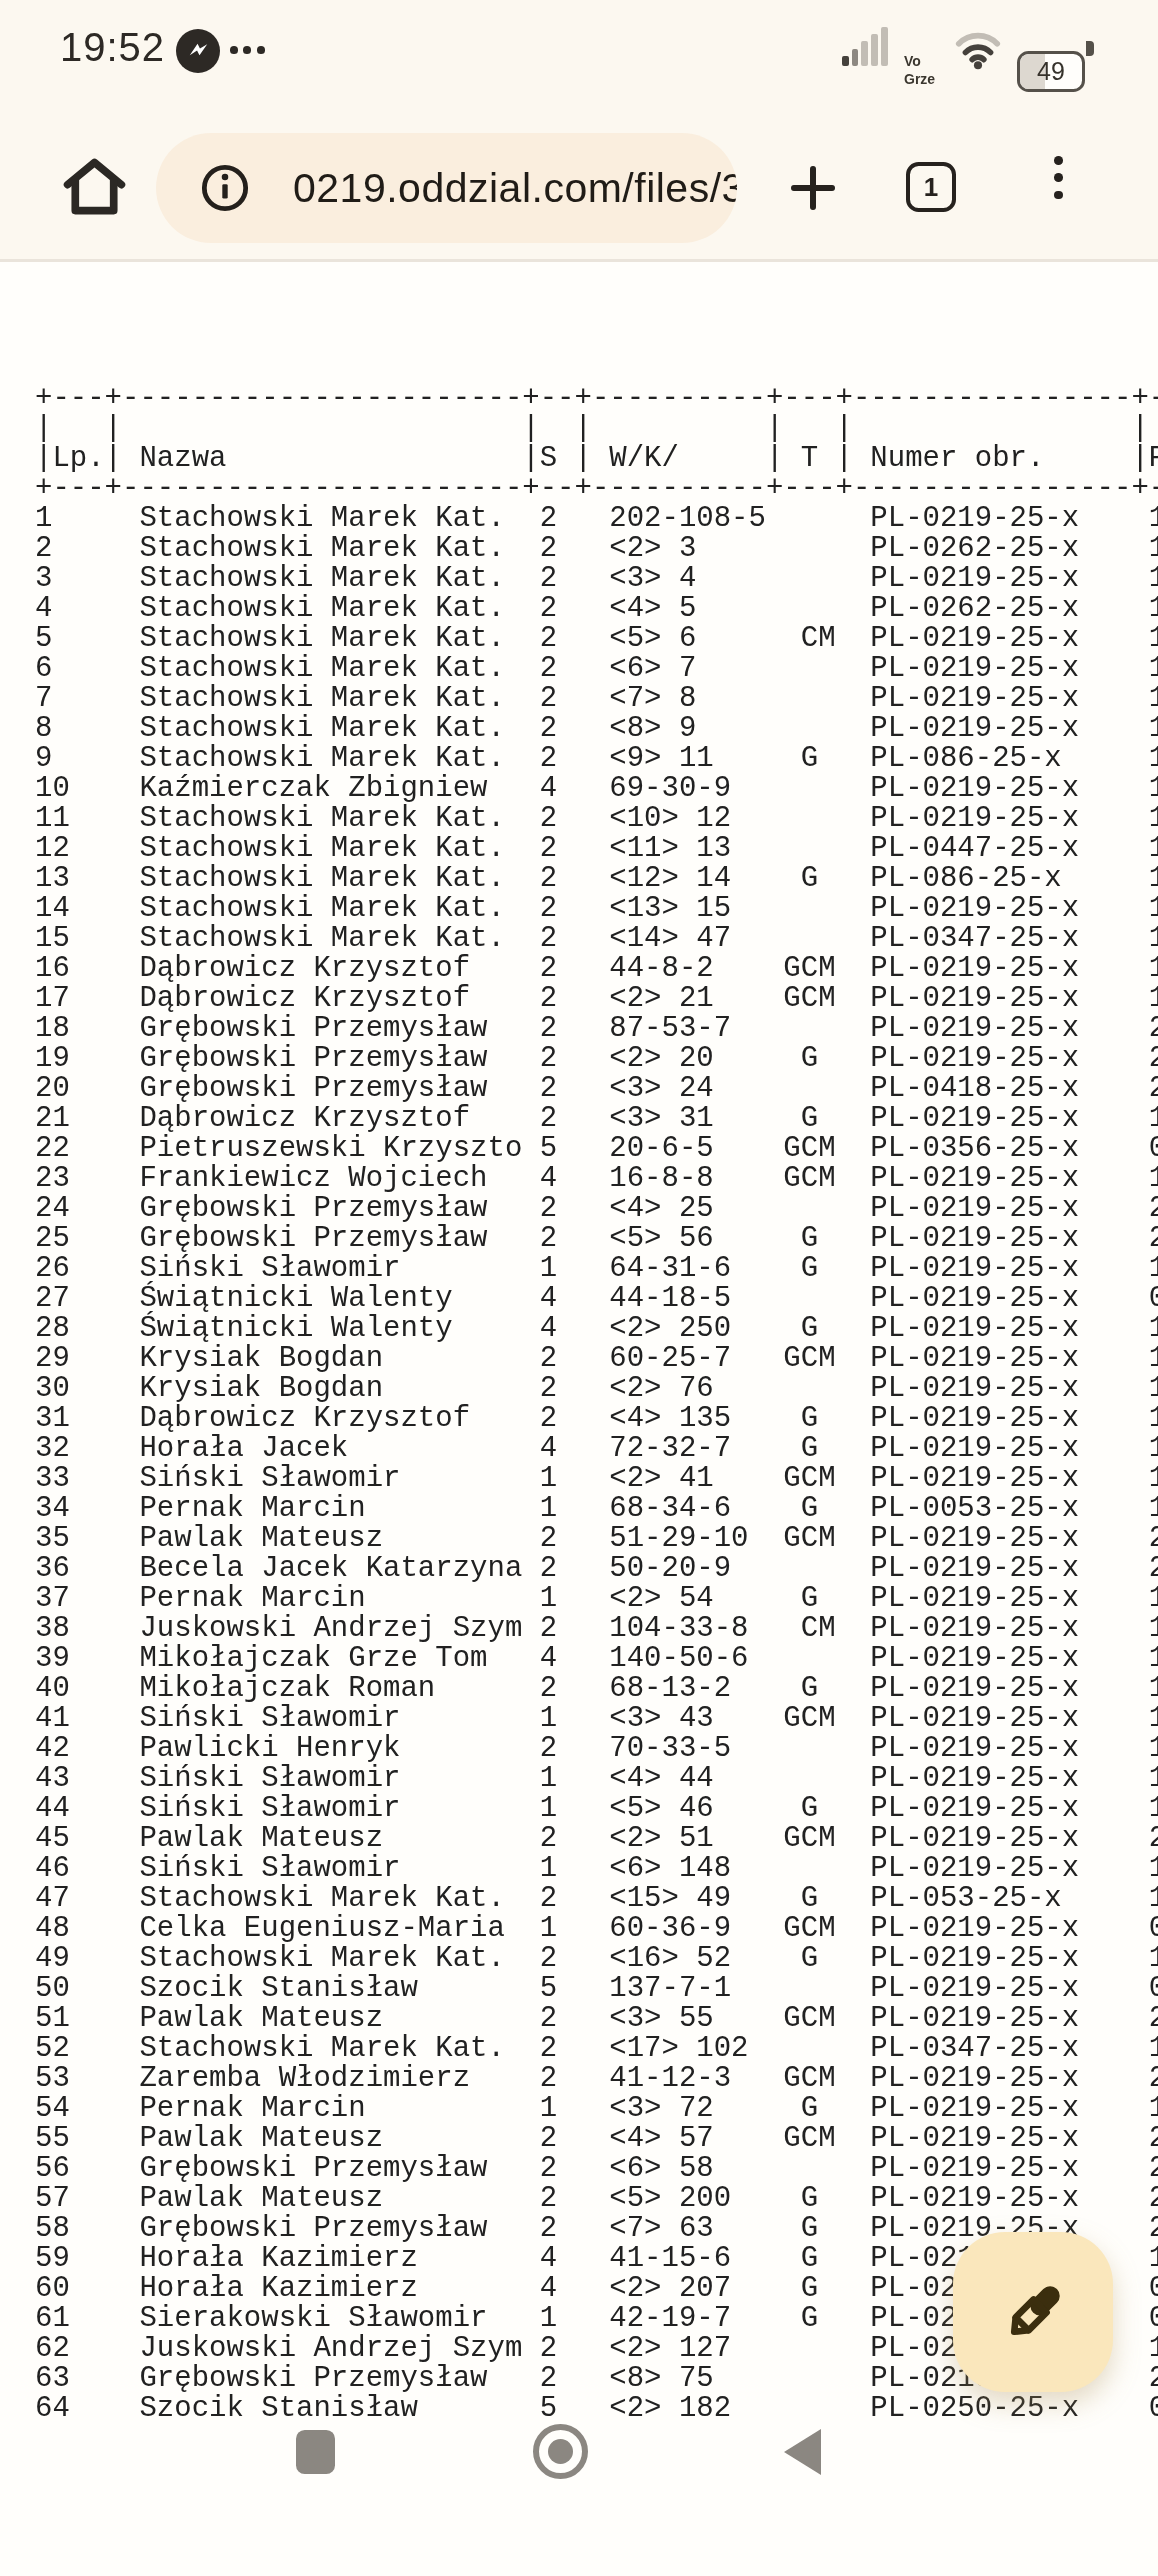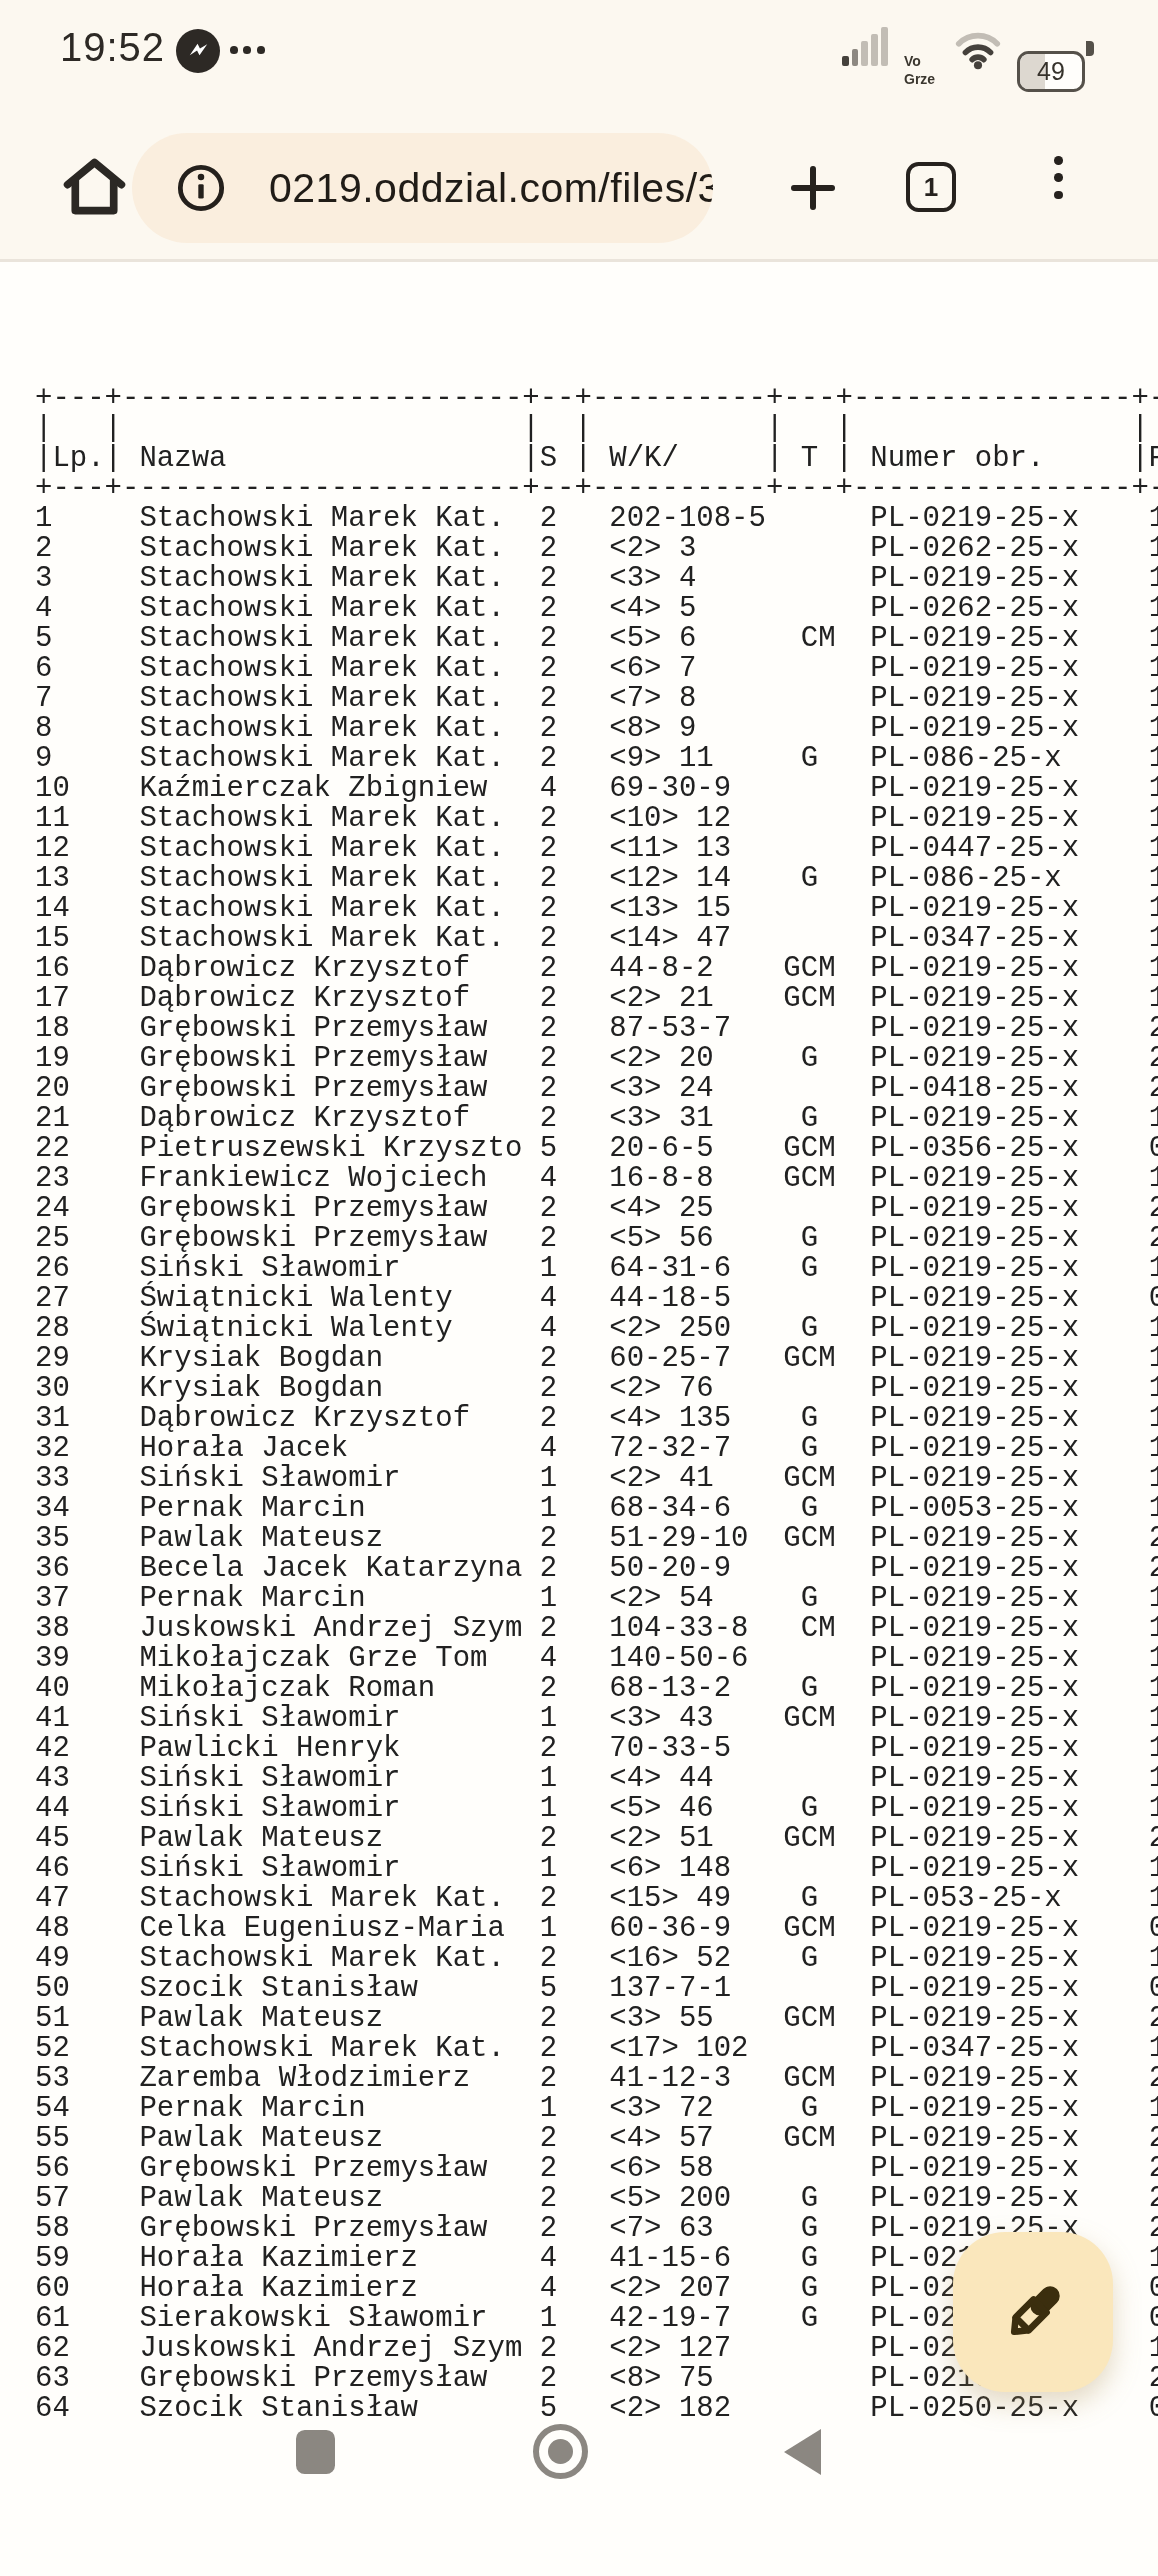--- a/index.html
+++ b/index.html
@@ -19,21 +19,21 @@
   .signal{position:absolute;left:842px;top:27px;width:52px;height:39px;display:flex;align-items:flex-end;gap:2.9px;}
   .signal i{display:block;width:6.8px;border-radius:1.9px;}
   .vowifi{position:absolute;left:904px;top:28px;font-size:14px;line-height:18.3px;font-weight:600;color:#3B372F;margin-top:24px;}
   .wifi{position:absolute;left:954px;top:29px;}
   .battery{position:absolute;left:1017px;top:30px;width:62px;height:35px;border:3.9px solid #55514A;border-radius:11.6px;background:#FFFEFB;display:flex;align-items:center;justify-content:center;overflow:hidden;margin-top:21px;}
   .battery .lvl{position:absolute;left:0;top:0;bottom:0;width:25px;background:#DDD8D0;}
   .battery .pct{position:relative;font-size:25px;color:#36322B;}
   .battery-nub{position:absolute;left:1086px;top:41px;width:7.7px;height:15.4px;border-radius:0 3.9px 3.9px 0;background:#55514A;}
 
   .home-btn{position:absolute;left:58px;top:151px;width:73px;height:73px;}
-  .url-pill{position:absolute;left:132px;top:133px;width:581px;height:110px;border-radius:55px;background:#FAEEDE;overflow:hidden;}
+  .url-pill{position:absolute;left:156px;top:133px;width:581px;height:110px;border-radius:55px;background:#FAEEDE;overflow:hidden;}
   .info-ic{position:absolute;left:44px;top:30px;}
   .url-text{position:absolute;left:137px;top:32px;font-size:41px;color:#201C17;white-space:nowrap;letter-spacing:0.5px;}
   .plus-btn{position:absolute;left:789px;top:164px;width:48px;height:48px;}
   .plus-btn i{position:absolute;background:#26221E;border-radius:2.9px;display:block;}
   .plus-h{left:1.9px;top:21px;width:44px;height:5.8px;}
   .plus-v{left:21px;top:1.9px;width:5.8px;height:44px;}
   .tab-btn{position:absolute;left:906px;top:162px;width:42px;height:42px;border:4.8px solid #26221E;border-radius:12.6px;display:flex;align-items:center;justify-content:center;}
   .tab-btn span{font-size:26px;font-weight:700;color:#26221E;}
   .kebab{position:absolute;left:1054px;top:156px;display:flex;flex-direction:column;gap:8.7px;}
   .kebab span{width:8.7px;height:8.7px;border-radius:50%;background:#26221E;display:block;}

